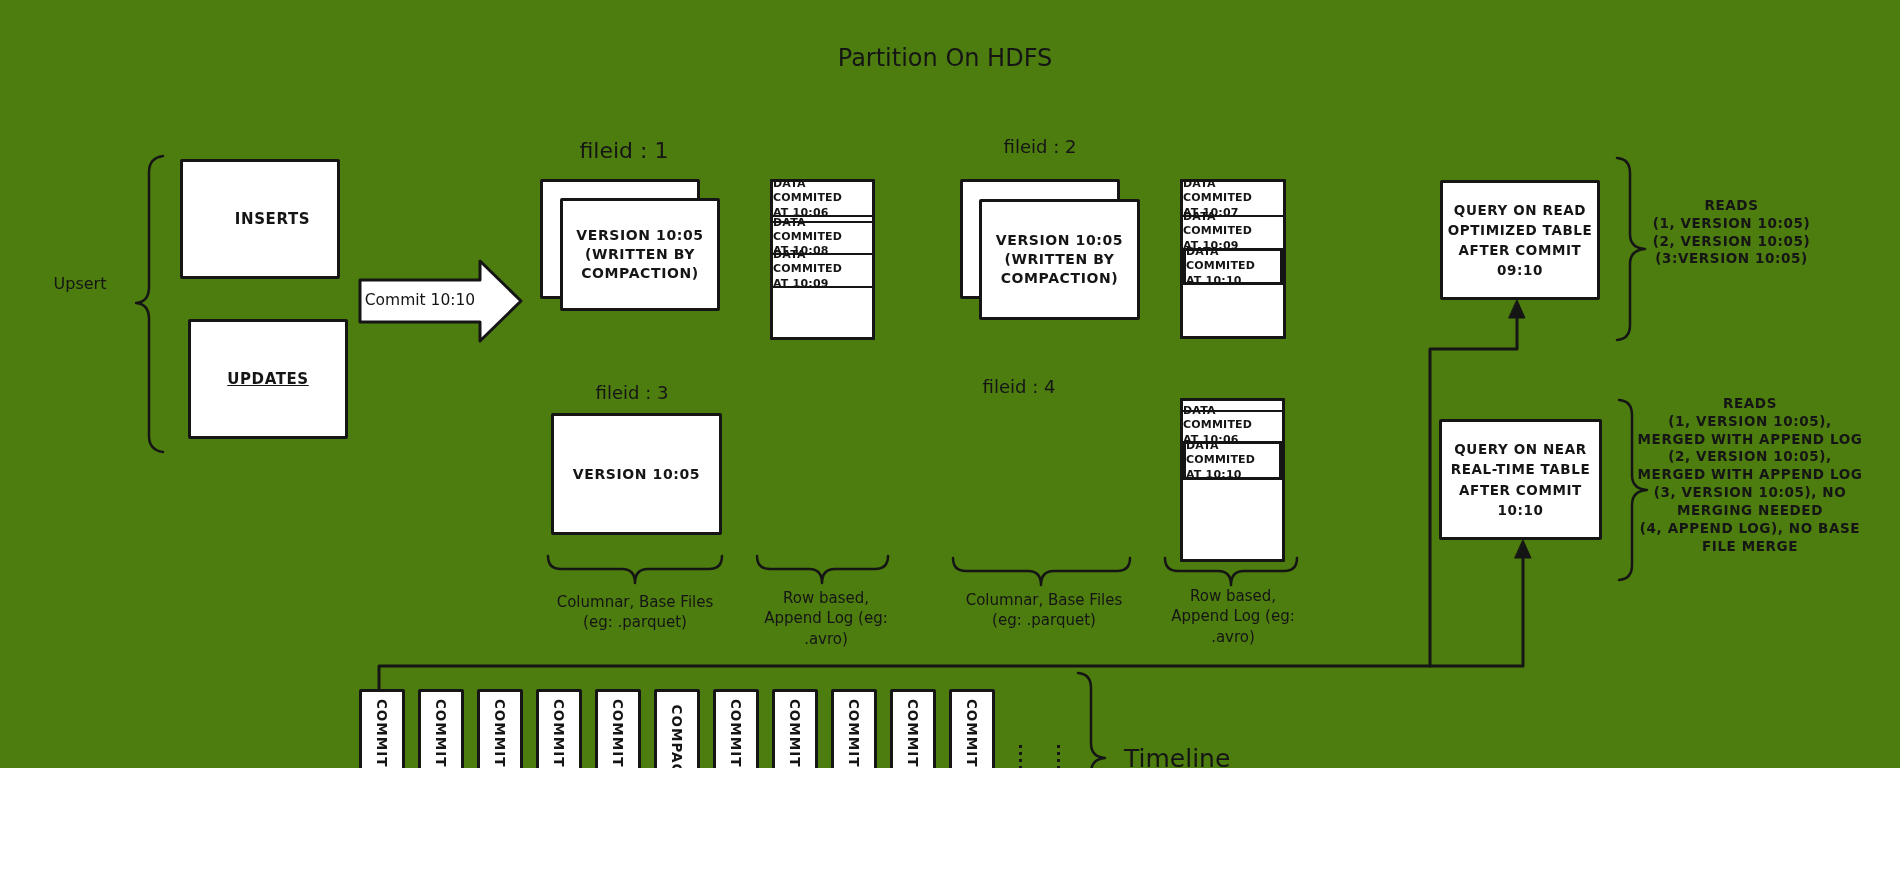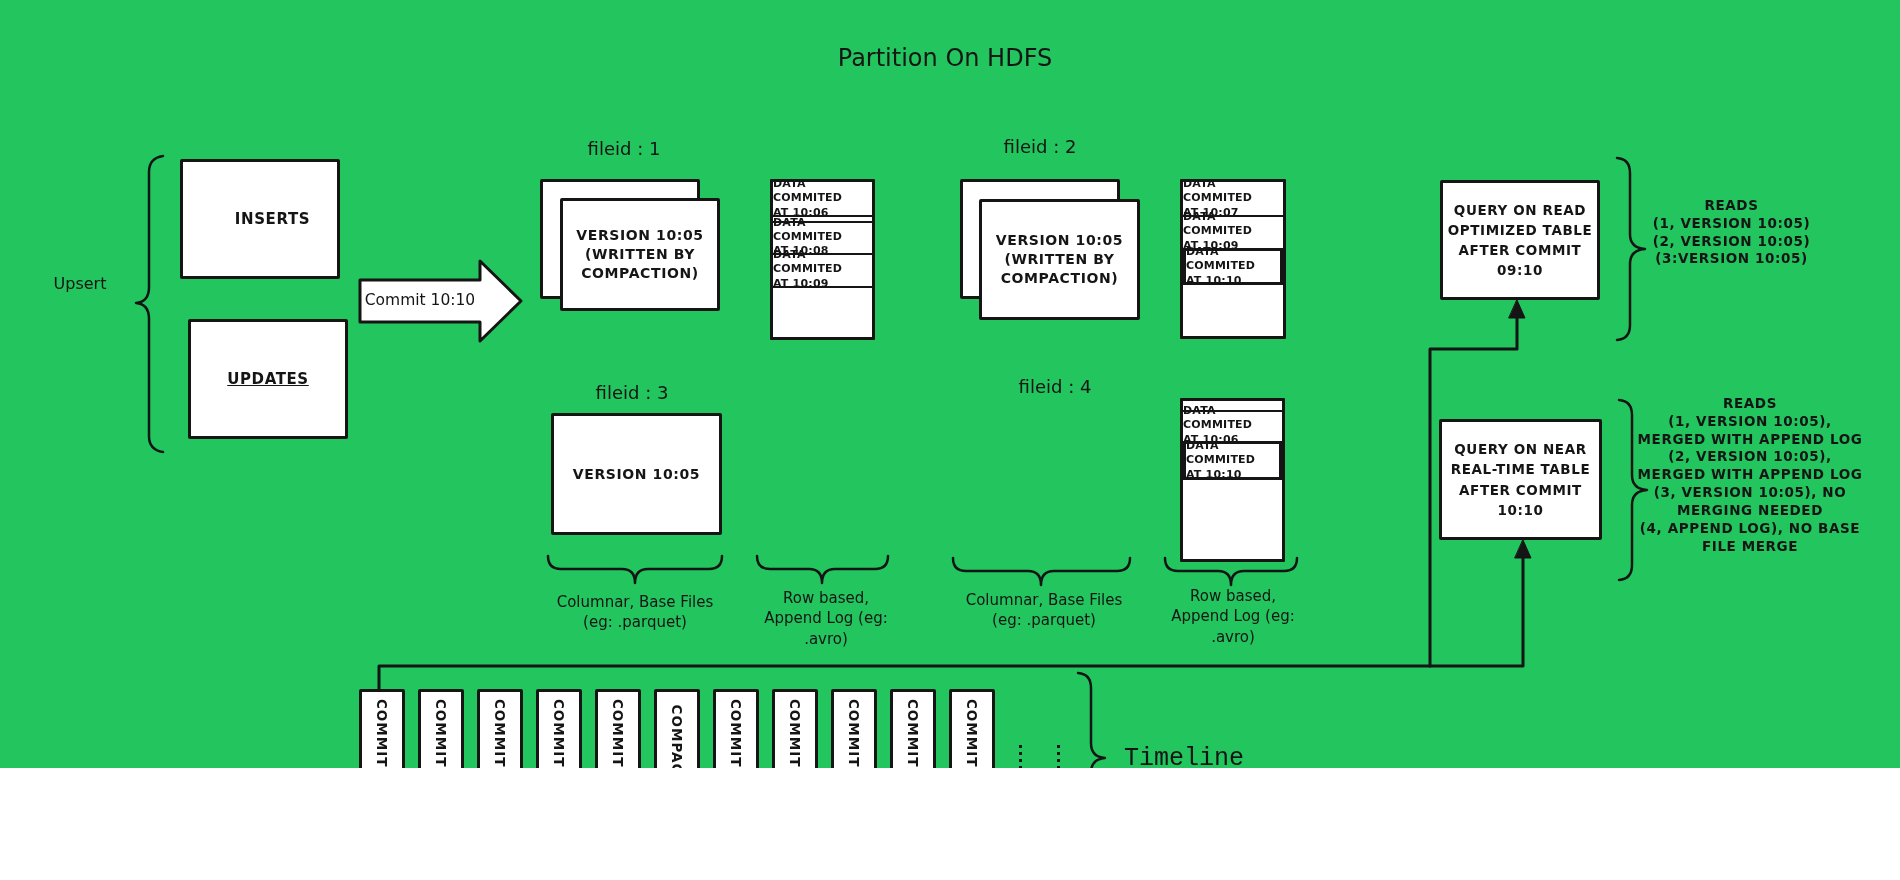--- a/index.html
+++ b/index.html
@@ -1,17 +1,17 @@
 <!DOCTYPE html>
 <html><head>
 <meta charset="utf-8">
 <style>
   html,body { margin:0; padding:0; background:#ffffff; }
   .canvas {
-    position:relative; width:1900px; height:768px; background:#22c55e;
+    position:relative; width:1900px; height:768px; background:#4d7c0f;
     font-family:"DejaVu Sans", sans-serif; color:#151515; overflow:hidden;
   }
   .abs { position:absolute; box-sizing:border-box; }
   .box {
     border:3px solid #151515; background:#ffffff; border-radius:2px;
     display:flex; align-items:center; justify-content:center; text-align:center;
   }
   .caps { font-weight:bold; letter-spacing:0.6px; }
   .pre { white-space:pre-line; }
   .ctr { text-align:center; }
@@ -65,24 +65,24 @@
     <path fill="#151515" stroke-width="1" d="M1517,300 L1525,318 L1509,318 Z"></path>
   </svg>
 
   <div class="abs ctr" style="left:745px; top:44px; width:400px; font-size:24px;">Partition On HDFS</div>
 
   <div class="abs ctr" style="left:30px; top:274px; width:100px; font-size:16px;">Upsert</div>
   <div class="abs box caps" style="left:180px; top:159px; width:160px; height:120px; font-size:15px;padding-left:25px;">INSERTS</div>
   <div class="abs box caps" style="left:188px; top:319px; width:160px; height:120px; font-size:15px;text-decoration:underline;">UPDATES</div>
   <div class="abs ctr" style="left:360px; top:291px; width:120px; font-size:15.5px;">Commit 10:10</div>
 
-  <div class="abs ctr" style="left:544px; top:138px; width:160px; font-size:18px;">fileid : 1</div>
+  <div class="abs ctr" style="left:544px; top:138px; width:160px; font-size:22px;">fileid : 1</div>
   <div class="abs ctr" style="left:960px; top:136px; width:160px; font-size:18px;">fileid : 2</div>
   <div class="abs ctr" style="left:552px; top:382px; width:160px; font-size:18px;">fileid : 3</div>
-  <div class="abs ctr" style="left:975px; top:376px; width:160px; font-size:18px;">fileid : 4</div>
+  <div class="abs ctr" style="left:939px; top:376px; width:160px; font-size:18px;">fileid : 4</div>
 
   <div class="abs box" style="left:540px; top:179px; width:160px; height:120px;"></div>
   <div class="abs box caps pre" style="left:560px; top:198px; width:160px; height:113px; font-size:14px; line-height:1.35;">VERSION 10:05
 (WRITTEN BY
 COMPACTION)</div>
 
   <div class="abs box" style="left:960px; top:179px; width:160px; height:120px;"></div>
   <div class="abs box caps pre" style="left:979px; top:199px; width:161px; height:121px; font-size:14px; line-height:1.35;">VERSION 10:05
 (WRITTEN BY
 COMPACTION)</div>
@@ -180,15 +180,15 @@
   <div class="tl-box" style="left:890px; top:689px;">
     <div class="tl-text">COMMIT 10:02</div>
     </div>
   <div class="tl-box" style="left:949px; top:689px;">
     <div class="tl-text">COMMIT 10:01</div>
     </div>
 
   <div class="dots" style="left:1019px; top:745px;"></div>
   <div class="dots" style="left:1057px; top:745px;"></div>
 
-  <div class="abs" style="left:1124px; top:744px; font-size:25px;font-family:Liberation Mono, monospace;">Timeline</div>
+  <div class="abs" style="left:1124px; top:744px; font-size:25px;">Timeline</div>
 
 </div>
 
 </body></html>

